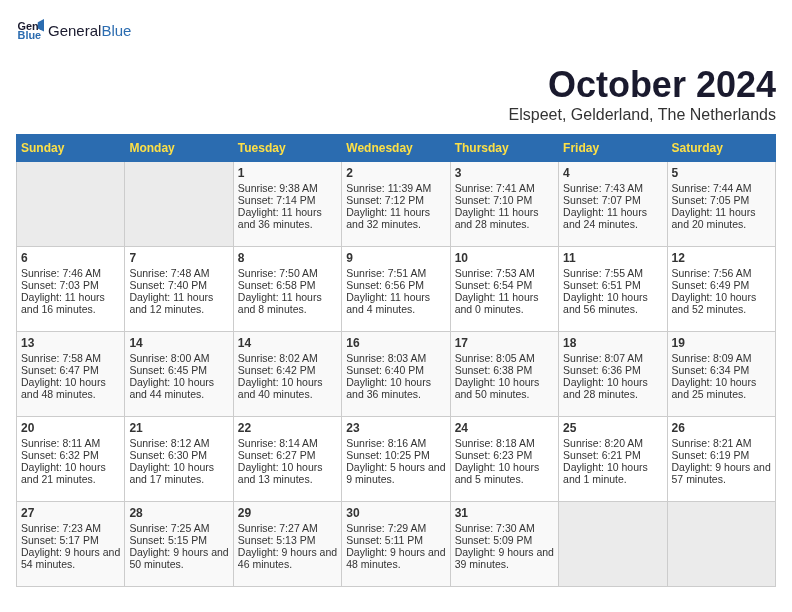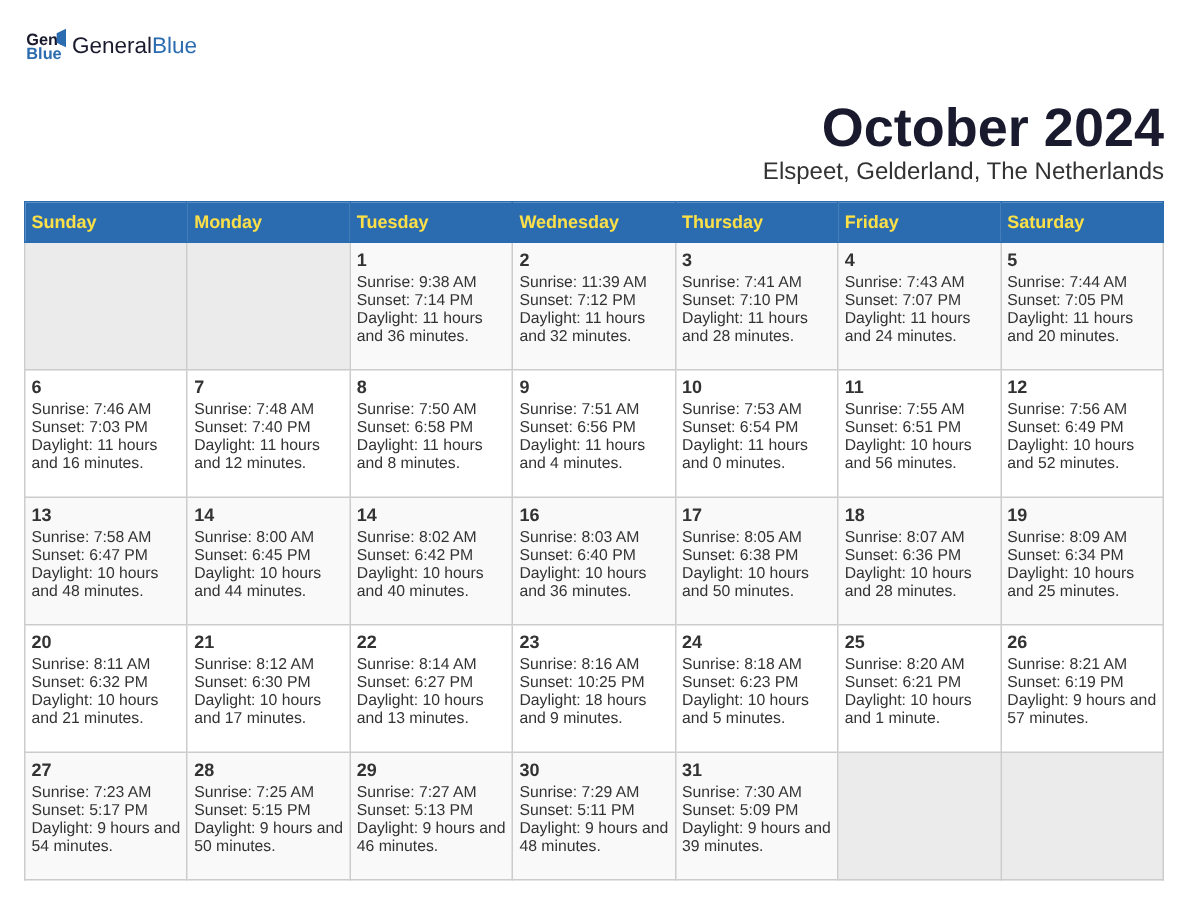--- a/index.html
+++ b/index.html
@@ -206,21 +206,21 @@
         <span>Sunrise: 8:12 AM</span><br>
         <span>Sunset: 6:30 PM</span><br>
         <span>Daylight: 10 hours and 17 minutes.</span></td>
         <td><span class="day-num">22</span>
         <span>Sunrise: 8:14 AM</span><br>
         <span>Sunset: 6:27 PM</span><br>
         <span>Daylight: 10 hours and 13 minutes.</span></td>
         <td><span class="day-num">23</span>
         <span>Sunrise: 8:16 AM</span><br>
         <span>Sunset: 10:25 PM</span><br>
-        <span>Daylight: 18 hours and 9 minutes.</span></td>
+        <span>Daylight: 5 hours and 9 minutes.</span></td>
         <td><span class="day-num">24</span>
         <span>Sunrise: 8:18 AM</span><br>
         <span>Sunset: 6:23 PM</span><br>
         <span>Daylight: 10 hours and 5 minutes.</span></td>
         <td><span class="day-num">25</span>
         <span>Sunrise: 8:20 AM</span><br>
         <span>Sunset: 6:21 PM</span><br>
         <span>Daylight: 10 hours and 1 minute.</span></td>
         <td><span class="day-num">26</span>
         <span>Sunrise: 8:21 AM</span><br>

